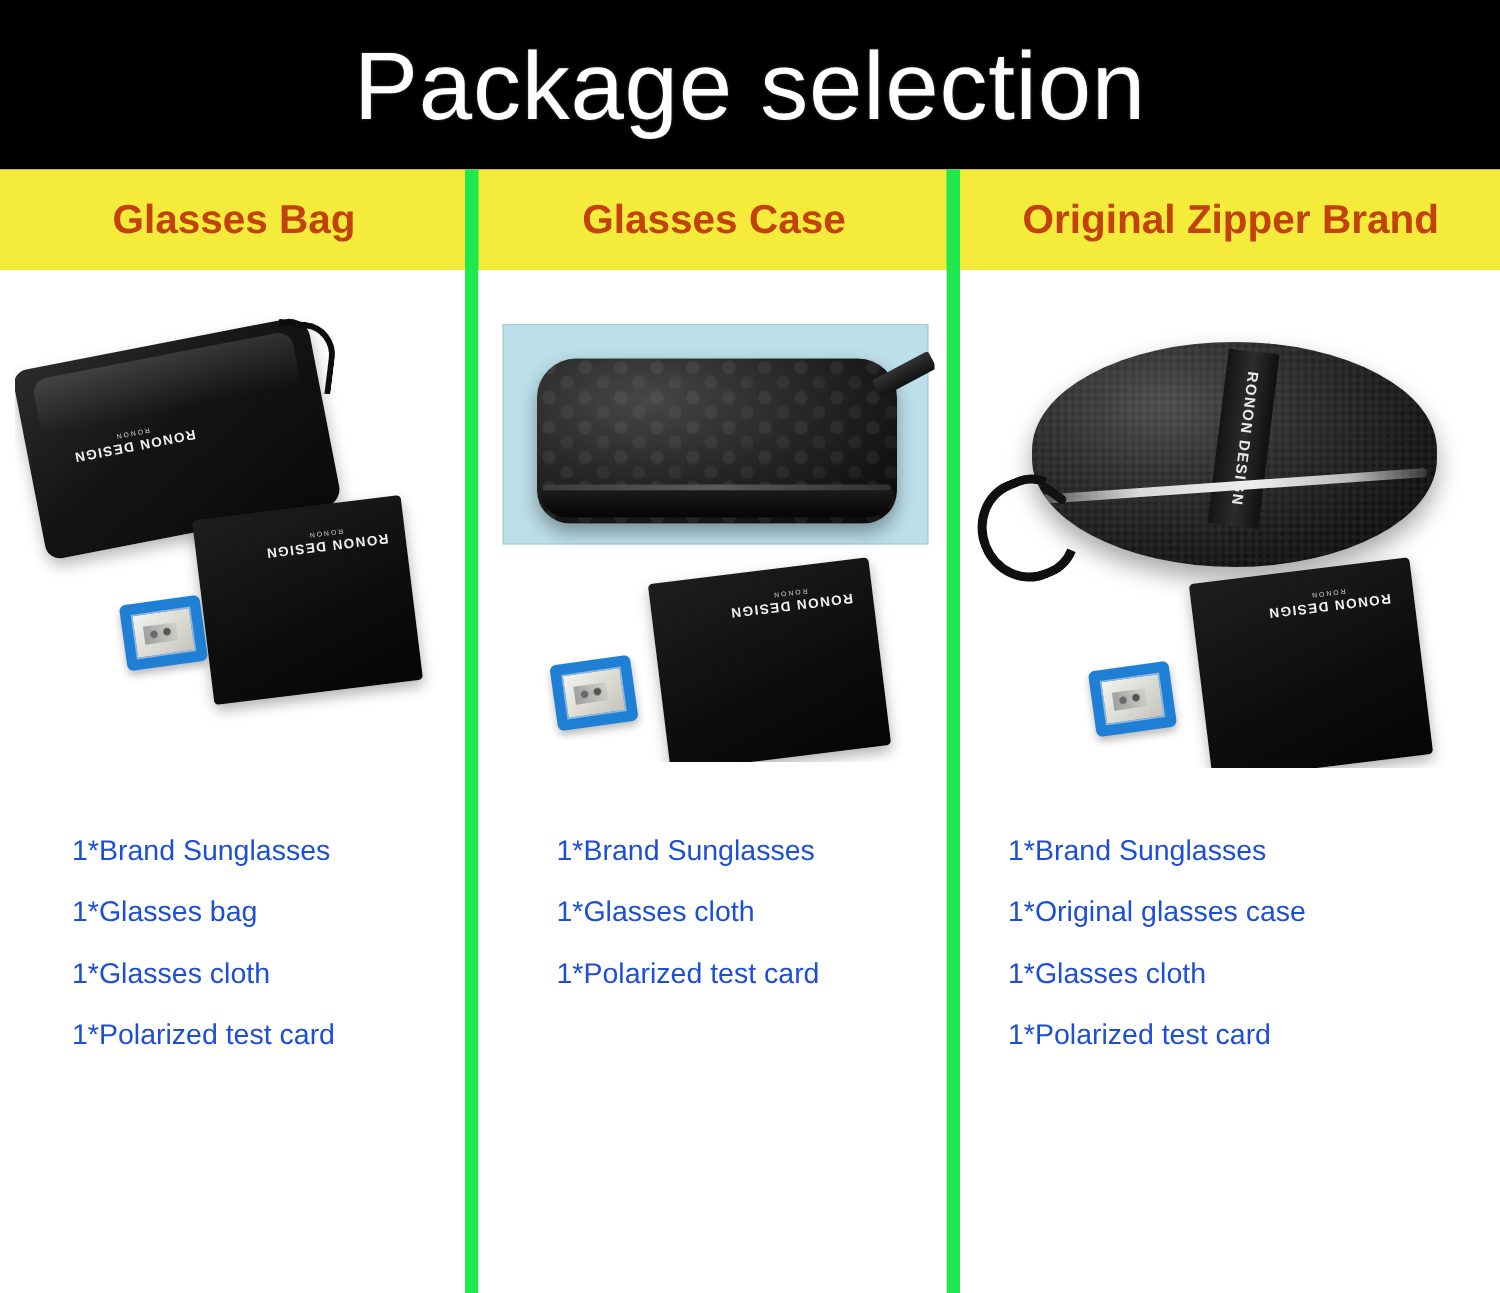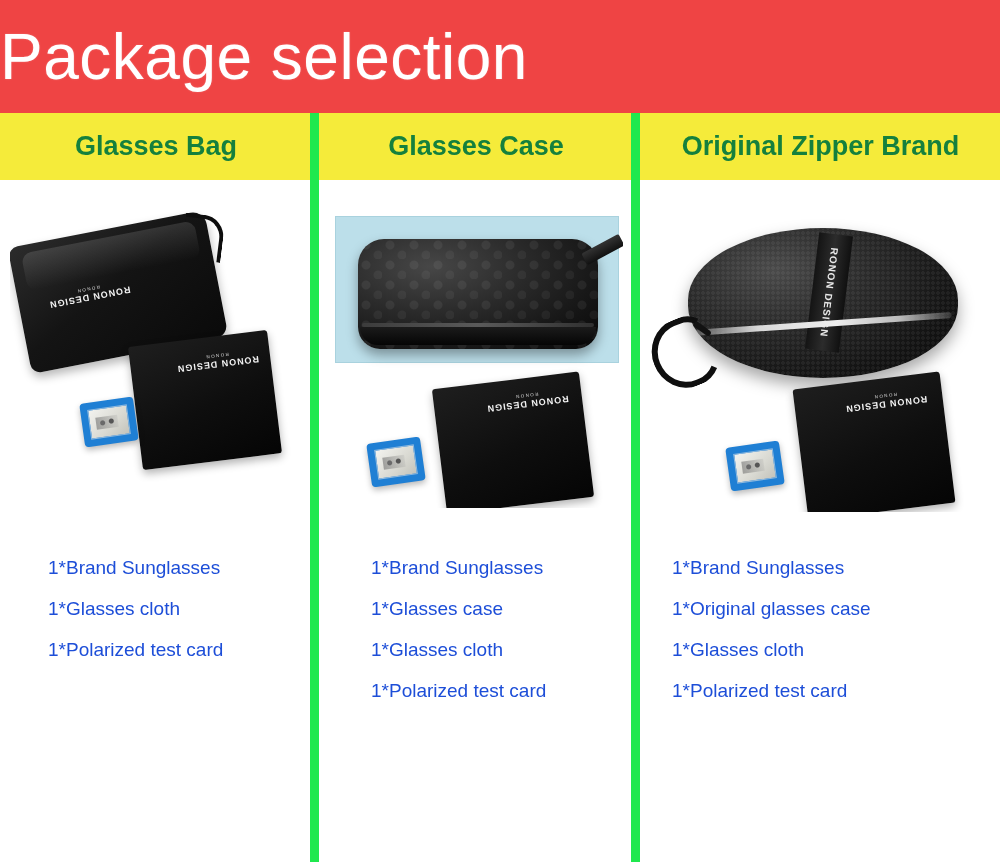--- a/index.html
+++ b/index.html
@@ -8,42 +8,42 @@
     background:#ffffff;
     font-family:"Liberation Sans","DejaVu Sans",sans-serif;
     overflow:hidden;
     position:relative;
   }
   #page{position:relative;width:1000px;height:862px;background:#fff;overflow:hidden;}
 
   
   .title-banner{
     position:absolute;left:0;top:0;width:1000px;height:113px;
-    background:#ef4444;
-    display:flex;align-items:center;
+    background:#000000;
+    display:flex;align-items:center;justify-content:center;
   }
   .title-text{
     color:#ffffff;
     font-size:64px;
     font-weight:400;
     letter-spacing:0.5px;
     line-height:1;
     white-space:nowrap;
     text-shadow:0 0 2px rgba(255,255,255,0.25);
   }
 
   
   .header-band{
     position:absolute;left:0;top:113px;width:1000px;height:67px;
     background:#f5eb3a;
   }
   .header-cell{
     position:absolute;top:0;height:67px;
     display:flex;align-items:center;justify-content:center;
-    color:#15803d;font-weight:bold;font-size:27px;
+    color:#c2410c;font-weight:bold;font-size:27px;
     white-space:nowrap;
   }
   .hc1{left:0;width:312px;}
   .hc2{left:320px;width:312px;}
   .hc3{left:641px;width:359px;}
 
   
   .divider{
     position:absolute;top:113px;width:9px;height:749px;
     background:#1fe84e;
@@ -269,20 +269,21 @@
 
       <div class="tc1">
         <div class="testcard">
           <div class="testcard-inner"></div>
         </div>
       </div>
     </div>
 
     <div class="item-list il1">
       <div class="item-line">1*Brand Sunglasses</div>
+      <div class="item-line">1*Glasses  bag</div>
       <div class="item-line">1*Glasses  cloth</div>
       <div class="item-line">1*Polarized test card</div>
     </div>
   </div>
 
   <div class="col col2">
 
     <div class="photo p2">
 
       <div class="blue-plate">
@@ -303,21 +304,20 @@
 
       <div class="tc2">
         <div class="testcard">
           <div class="testcard-inner"></div>
         </div>
       </div>
     </div>
 
     <div class="item-list il2" style="left:52px;">
       <div class="item-line">1*Brand Sunglasses</div>
-      <div class="item-line">1*Glasses  case</div>
       <div class="item-line">1*Glasses  cloth</div>
       <div class="item-line">1*Polarized test card</div>
     </div>
   </div>
 
   <div class="col col3">
 
     <div class="photo p3">
 
       <div class="ovalcase">

